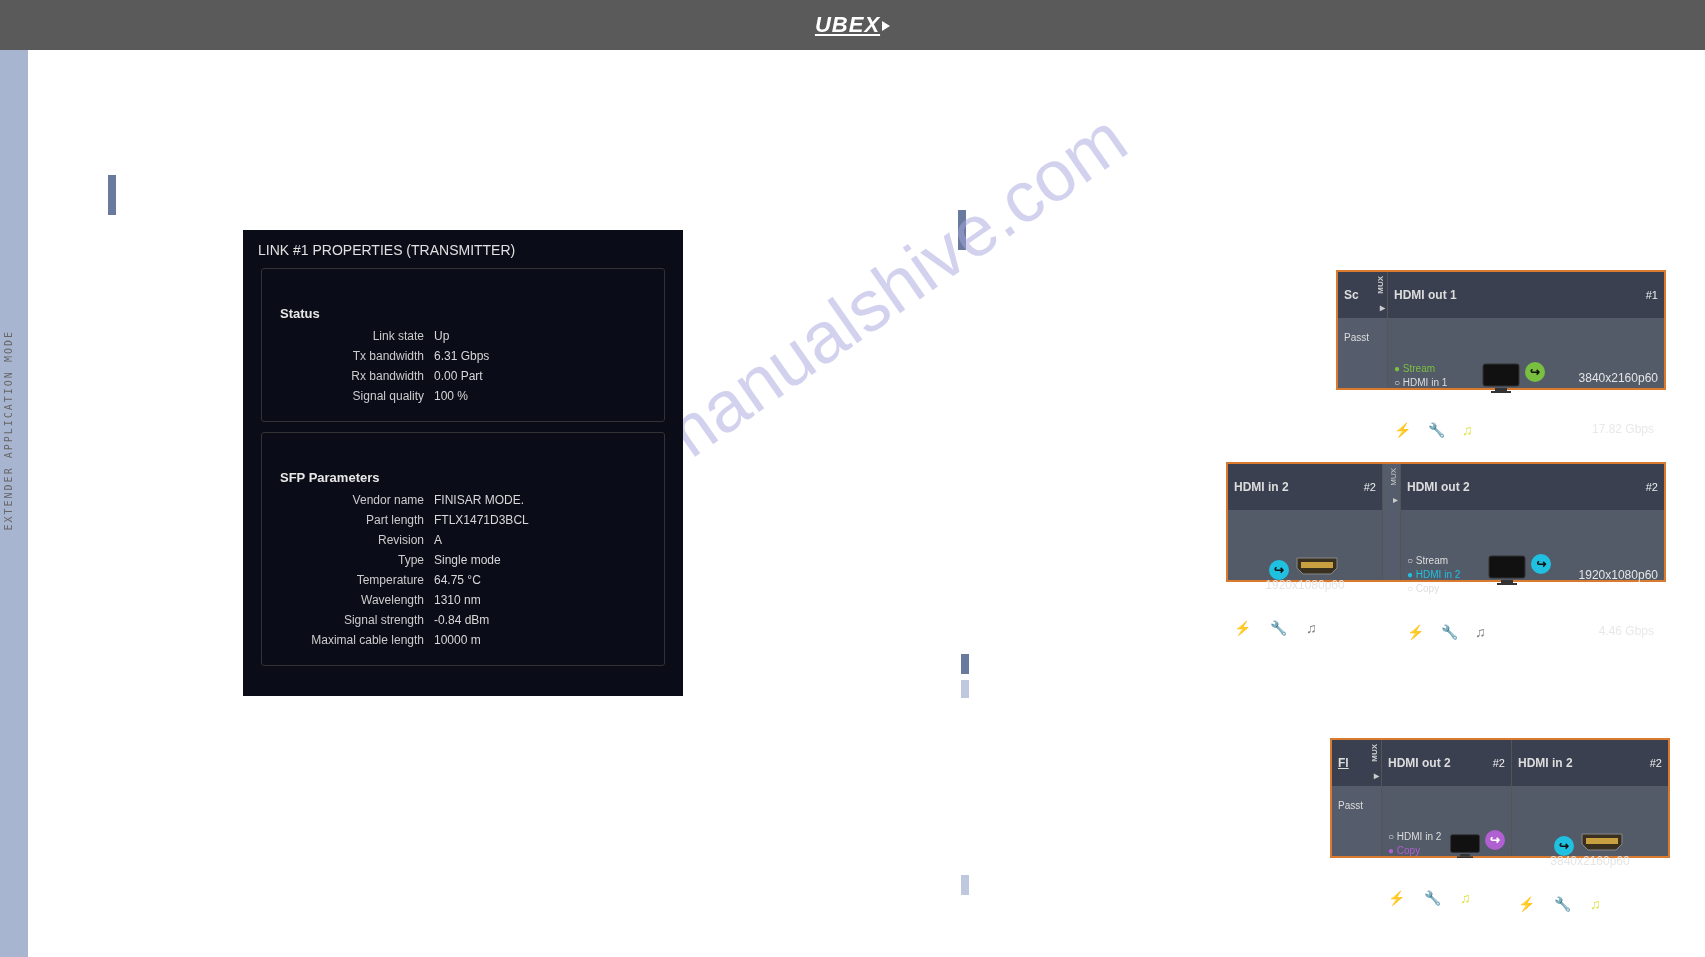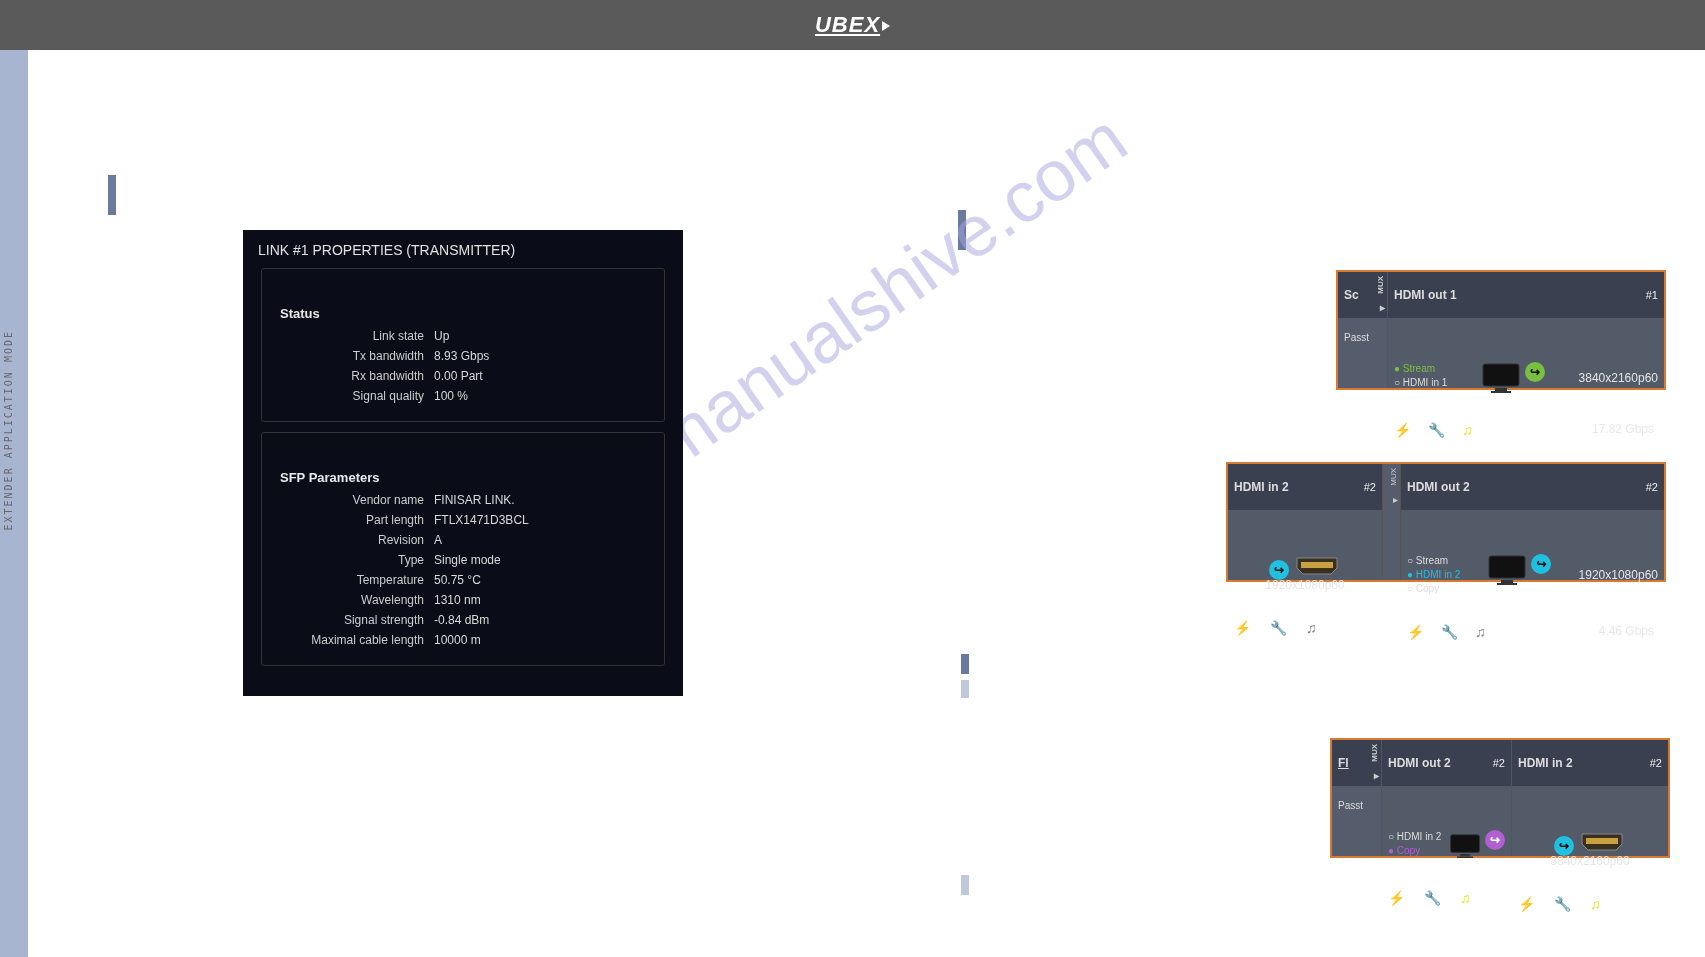--- a/index.html
+++ b/index.html
@@ -84,52 +84,52 @@
   <div class="props-panel">
     <div class="props-title">LINK #1 PROPERTIES (TRANSMITTER)</div>
     <div class="props-section">
       <span class="props-section-title">Status</span>
       <div class="prop-row">
           <div class="prop-label">Link state</div>
           <div class="prop-value">Up</div>
         </div>
       <div class="prop-row">
           <div class="prop-label">Tx bandwidth</div>
-          <div class="prop-value">8.93 Gbps</div>
+          <div class="prop-value">6.31 Gbps</div>
         </div>
       <div class="prop-row">
           <div class="prop-label">Rx bandwidth</div>
           <div class="prop-value">0.00 Part</div>
         </div>
       <div class="prop-row">
           <div class="prop-label">Signal quality</div>
           <div class="prop-value">100 %</div>
         </div>
     </div>
     <div class="props-section">
       <span class="props-section-title">SFP Parameters</span>
       <div class="prop-row">
           <div class="prop-label">Vendor name</div>
-          <div class="prop-value">FINISAR LINK.</div>
+          <div class="prop-value">FINISAR MODE.</div>
         </div>
       <div class="prop-row">
           <div class="prop-label">Part length</div>
           <div class="prop-value">FTLX1471D3BCL</div>
         </div>
       <div class="prop-row">
           <div class="prop-label">Revision</div>
           <div class="prop-value">A</div>
         </div>
       <div class="prop-row">
           <div class="prop-label">Type</div>
           <div class="prop-value">Single mode</div>
         </div>
       <div class="prop-row">
           <div class="prop-label">Temperature</div>
-          <div class="prop-value">50.75 °C</div>
+          <div class="prop-value">64.75 °C</div>
         </div>
       <div class="prop-row">
           <div class="prop-label">Wavelength</div>
           <div class="prop-value">1310 nm</div>
         </div>
       <div class="prop-row">
           <div class="prop-label">Signal strength</div>
           <div class="prop-value">-0.84 dBm</div>
         </div>
       <div class="prop-row">

